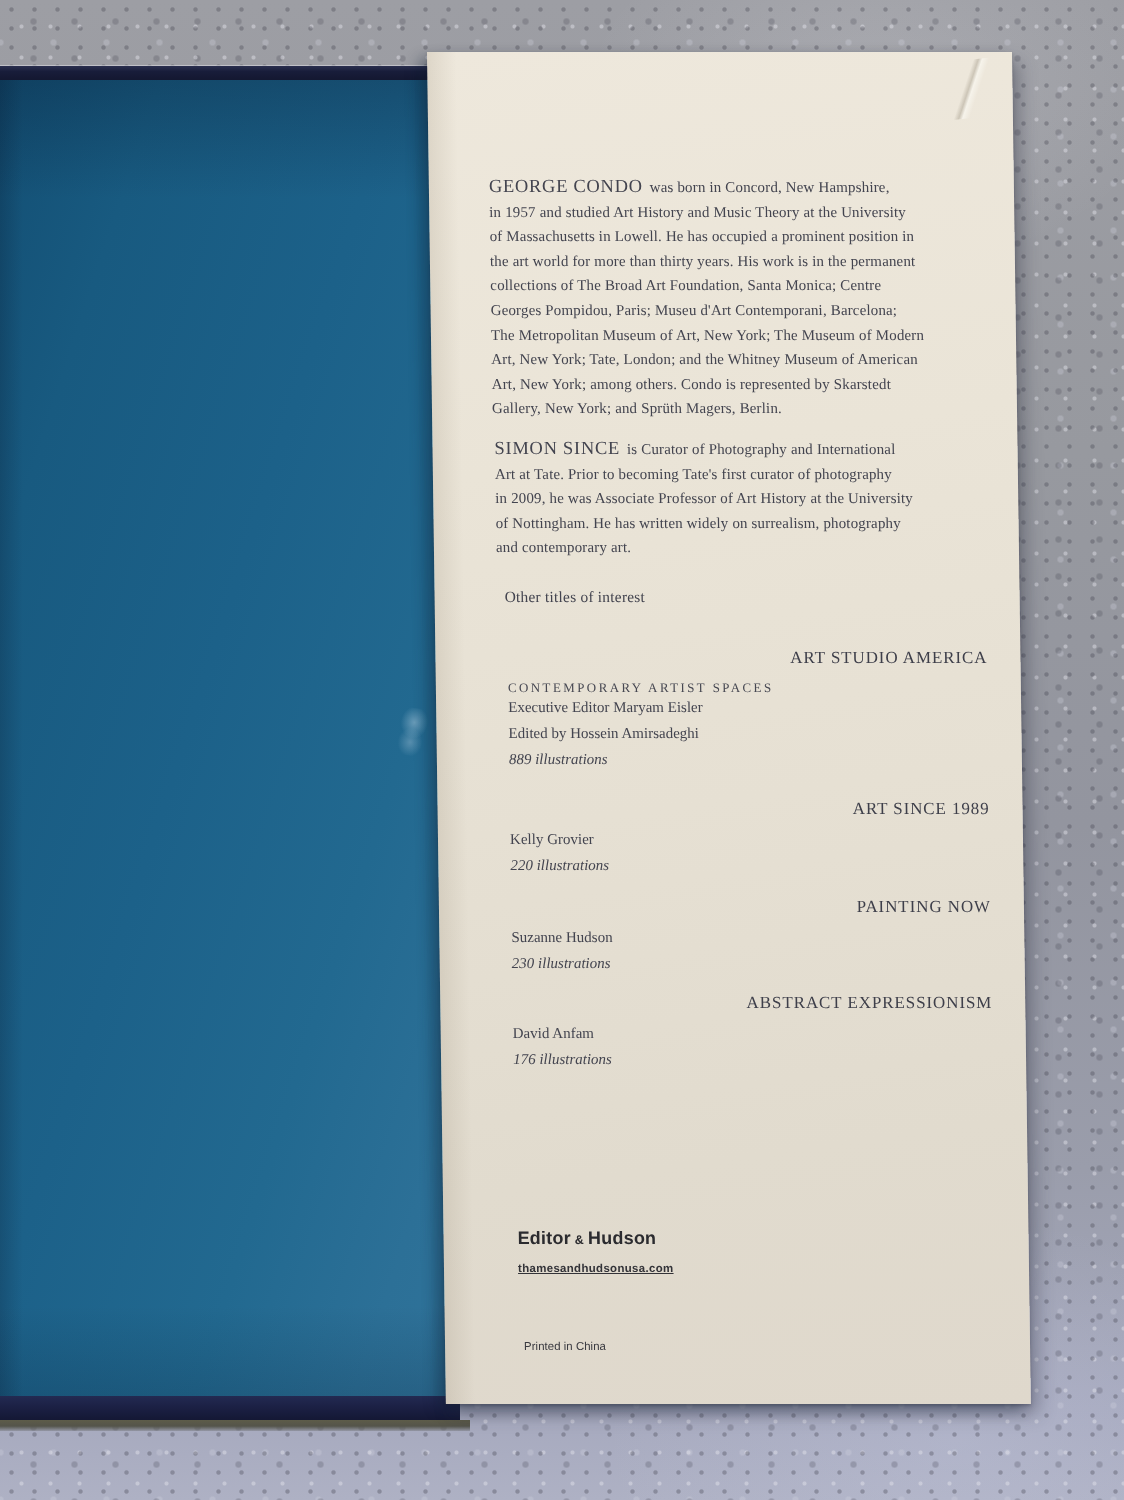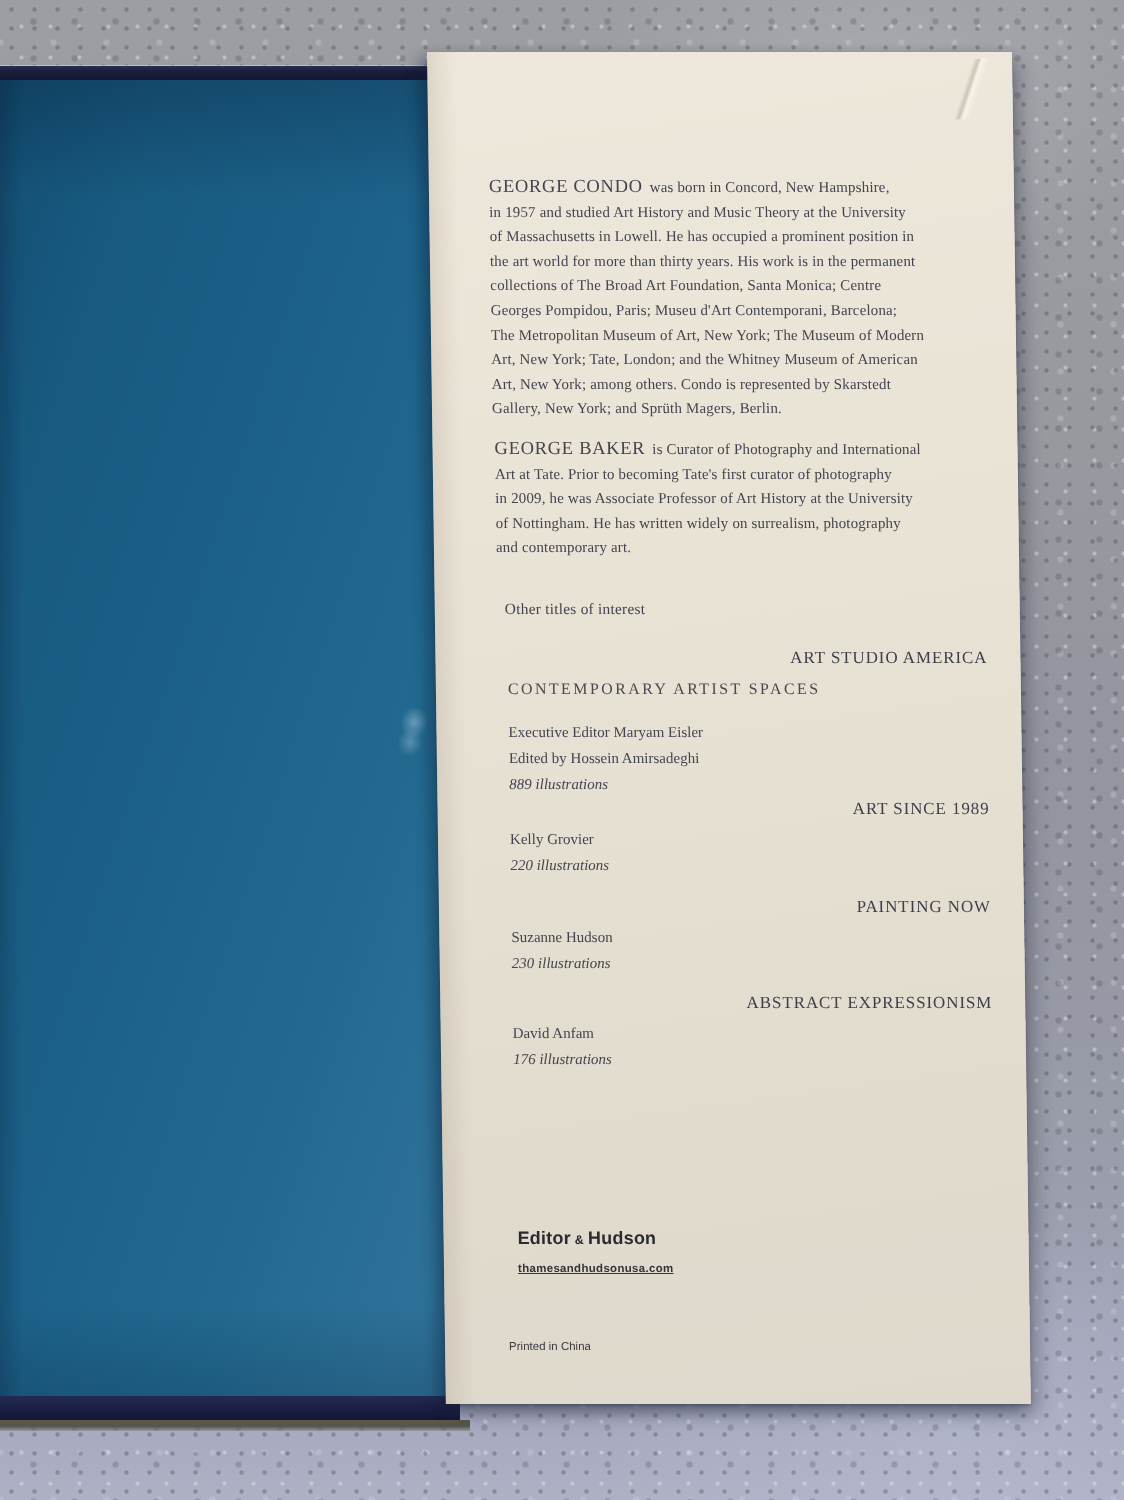--- a/index.html
+++ b/index.html
@@ -86,39 +86,39 @@
   }
 
   .bio { position: absolute; width: 486px; }
   .bio-1 { left: 60px; top: 122px; }
   .bio-2 { left: 62px; top: 384px; }
   .bio p { font-size: 15px; line-height: 24.6px; letter-spacing: 0.15px; }
   .bio .lead { font-size: 18.5px; letter-spacing: 0.7px; margin-right: 7px; }
   .bio .bio-text { white-space: pre-line; }
 
   .other-heading {
-    position: absolute; left: 70px; top: 548px;
+    position: absolute; left: 70px; top: 536px;
     font-size: 15.5px; letter-spacing: 0.2px;
   }
 
   .title-block { position: absolute; left: 72px; width: 480px; }
   .tb-1 { top: 596px; }
   .tb-2 { top: 747px; }
   .tb-3 { top: 845px; }
   .tb-4 { top: 941px; }
   .book-title { font-size: 17px; letter-spacing: 0.9px; margin-bottom: 12px; color: #3e3f4a; text-align: right; }
-  .book-subtitle { font-size: 16px; letter-spacing: 2.4px; margin-bottom: 26px; color: #474852; }
+  .book-subtitle { font-size: 13px; letter-spacing: 2.4px; margin-bottom: 3px; color: #474852; }
   .book-credit { font-size: 15px; margin-bottom: 9px; }
   .book-illus { font-size: 15px; font-style: italic; }
 
   .publisher { position: absolute; left: 74px; top: 1176px; font-family: "Liberation Sans", sans-serif; }
   .publisher-logo { font-size: 18px; font-weight: bold; color: var(--logo-ink); letter-spacing: 0.2px; }
   .publisher-logo .amp { font-size: 12.5px; font-weight: bold; margin: 0 4px; }
   .publisher-site { margin-top: 13px; font-size: 11.5px; font-weight: bold; letter-spacing: 0.3px; color: #333338; text-decoration: underline; }
-  .printed { position: absolute; left: 64px; top: 1288px; font-family: "Liberation Sans", sans-serif; font-size: 11.5px; color: #3a3a40; }
+  .printed { position: absolute; left: 79px; top: 1288px; font-family: "Liberation Sans", sans-serif; font-size: 11.5px; color: #3a3a40; }
 </style>
 </head>
 <body>
 
 <div class="scene">
 
   <div class="board-edge-top"></div>
 
   <div class="endpaper">
     <div class="scuff"></div>
@@ -138,21 +138,21 @@
 the art world for more than thirty years. His work is in the permanent
 collections of The Broad Art Foundation, Santa Monica; Centre
 Georges Pompidou, Paris; Museu d'Art Contemporani, Barcelona;
 The Metropolitan Museum of Art, New York; The Museum of Modern
 Art, New York; Tate, London; and the Whitney Museum of American
 Art, New York; among others. Condo is represented by Skarstedt
 Gallery, New York; and Sprüth Magers, Berlin.</span></p>
     </section>
 
     <section class="bio bio-2">
-      <p><span class="lead">GEORGE BAKER</span><span class="bio-text">is Curator of Photography and International
+      <p><span class="lead">SIMON SINCE</span><span class="bio-text">is Curator of Photography and International
 Art at Tate. Prior to becoming Tate's first curator of photography
 in 2009, he was Associate Professor of Art History at the University
 of Nottingham. He has written widely on surrealism, photography
 and contemporary art.</span></p>
     </section>
 
     <div class="other-heading">Other titles of interest</div>
 
     <section class="title-block tb-1">
       <div class="book-title">ART STUDIO AMERICA</div>

